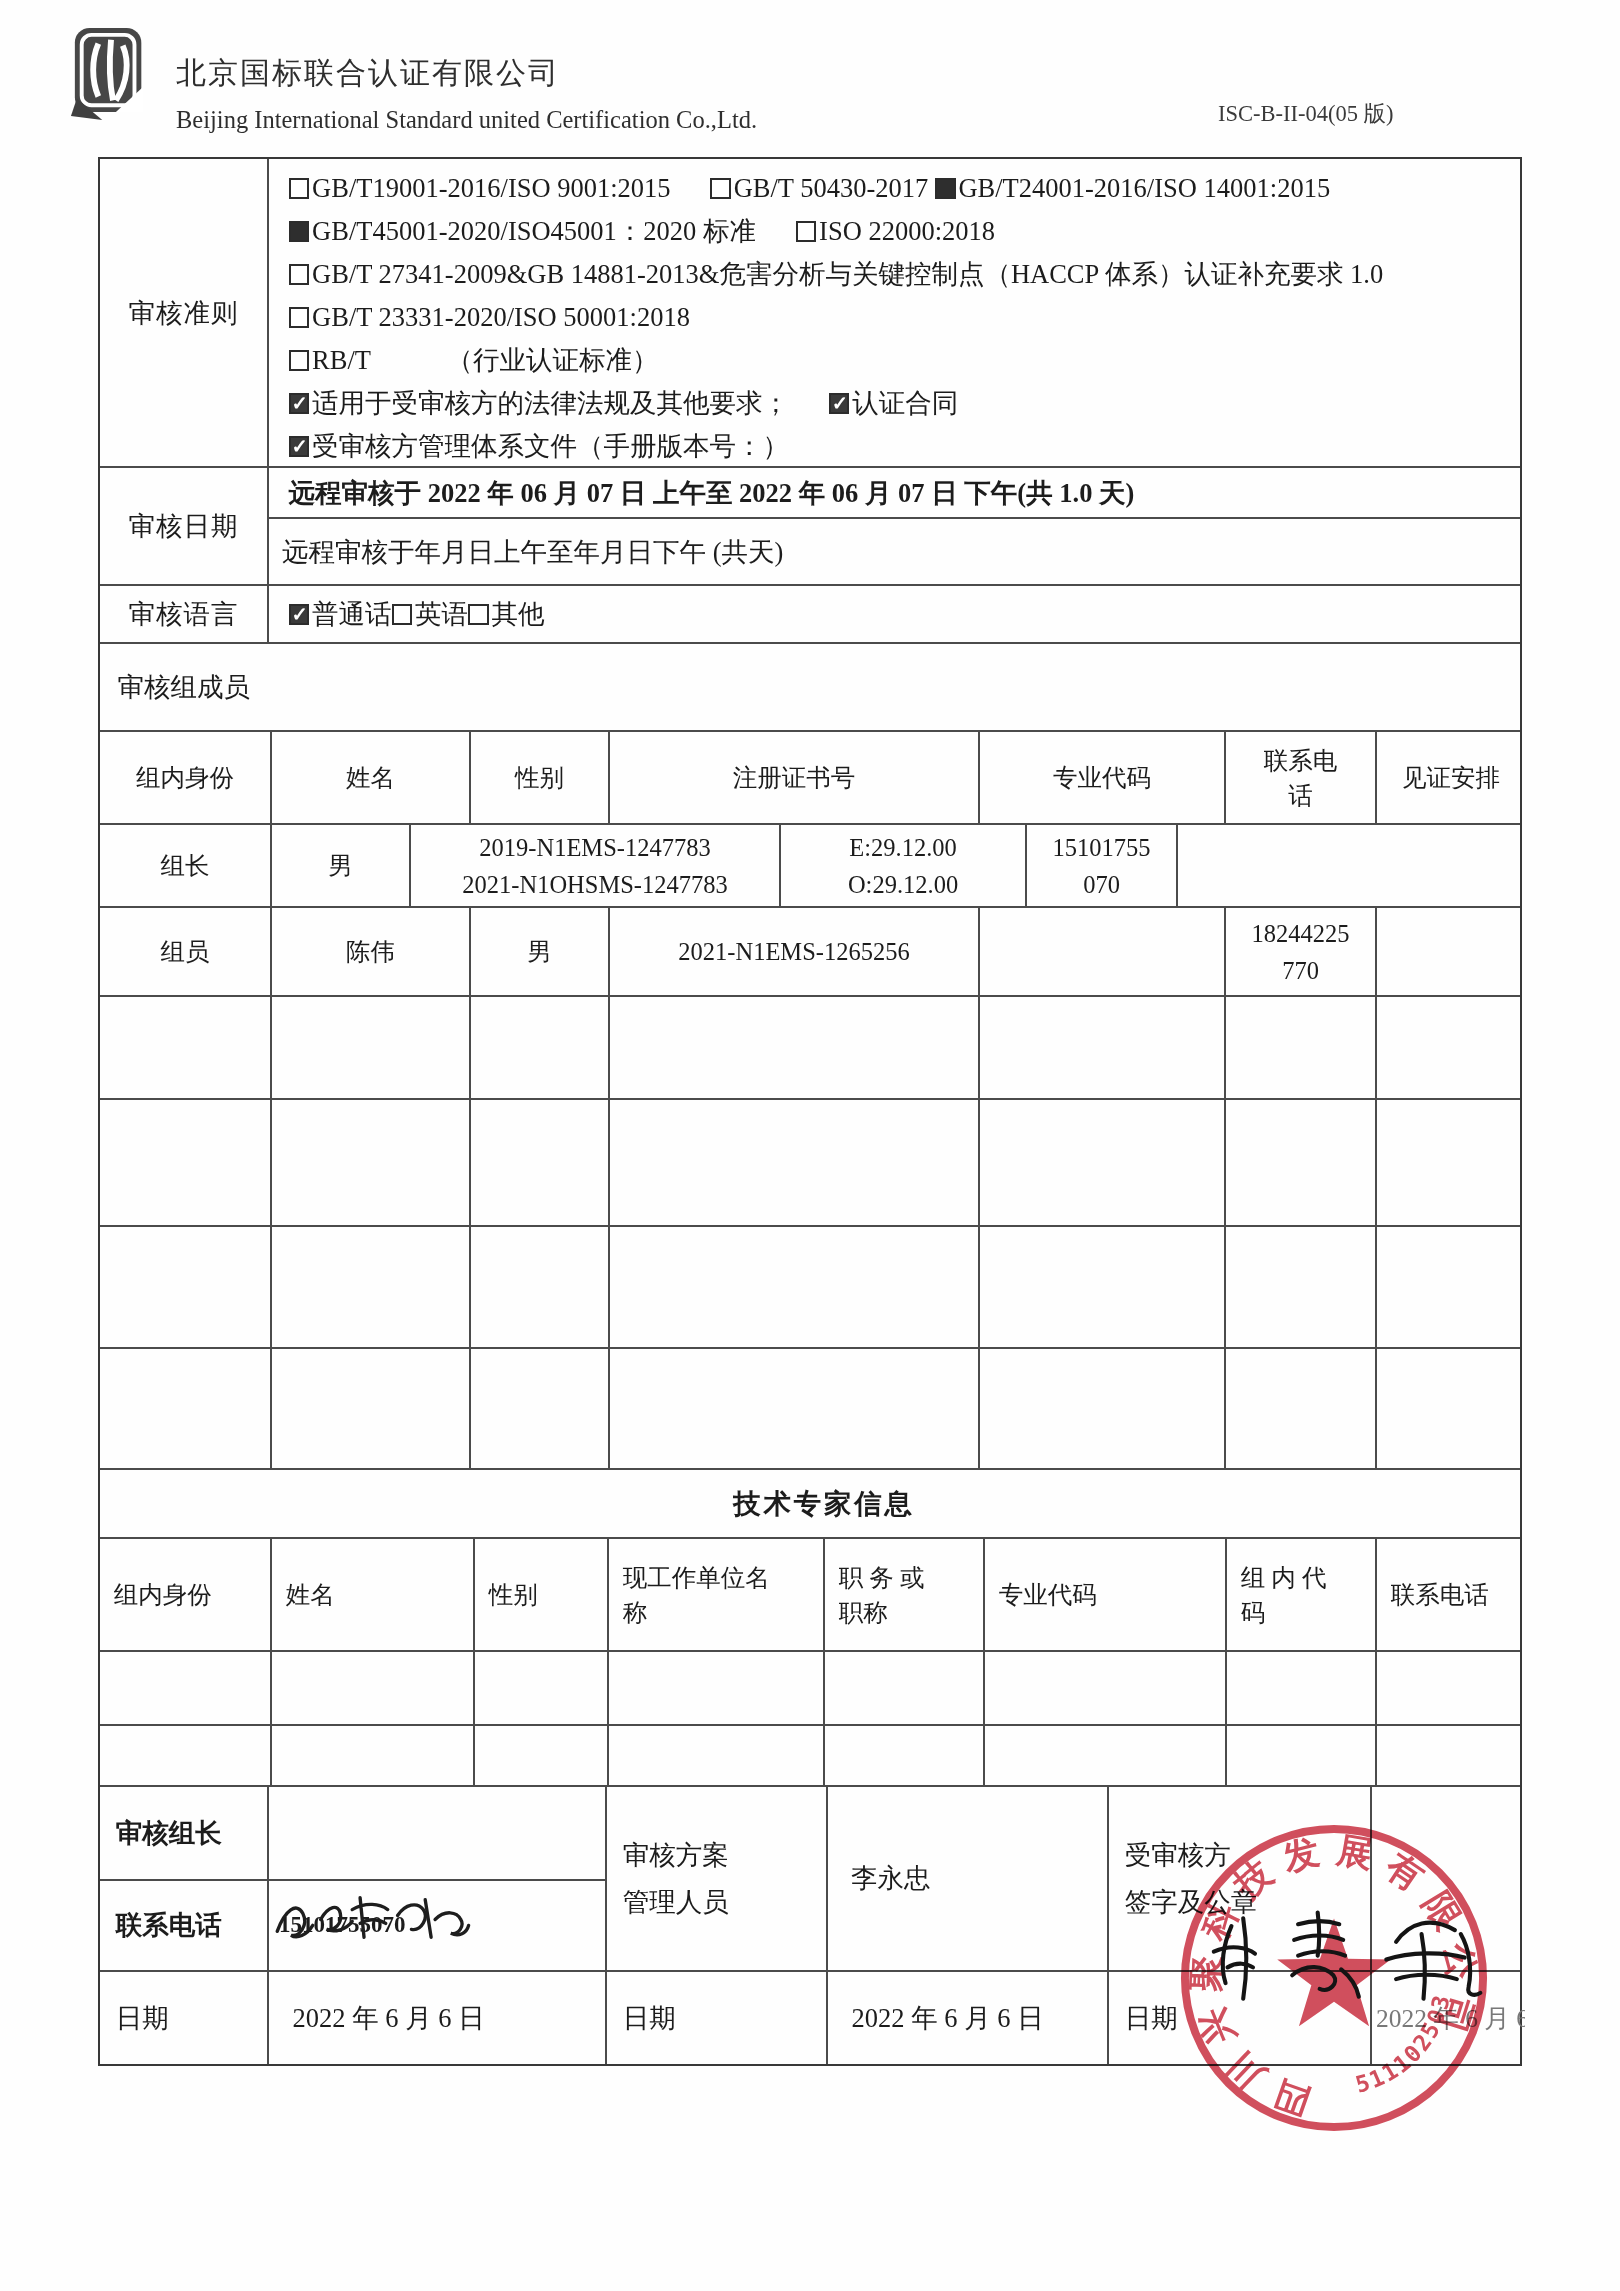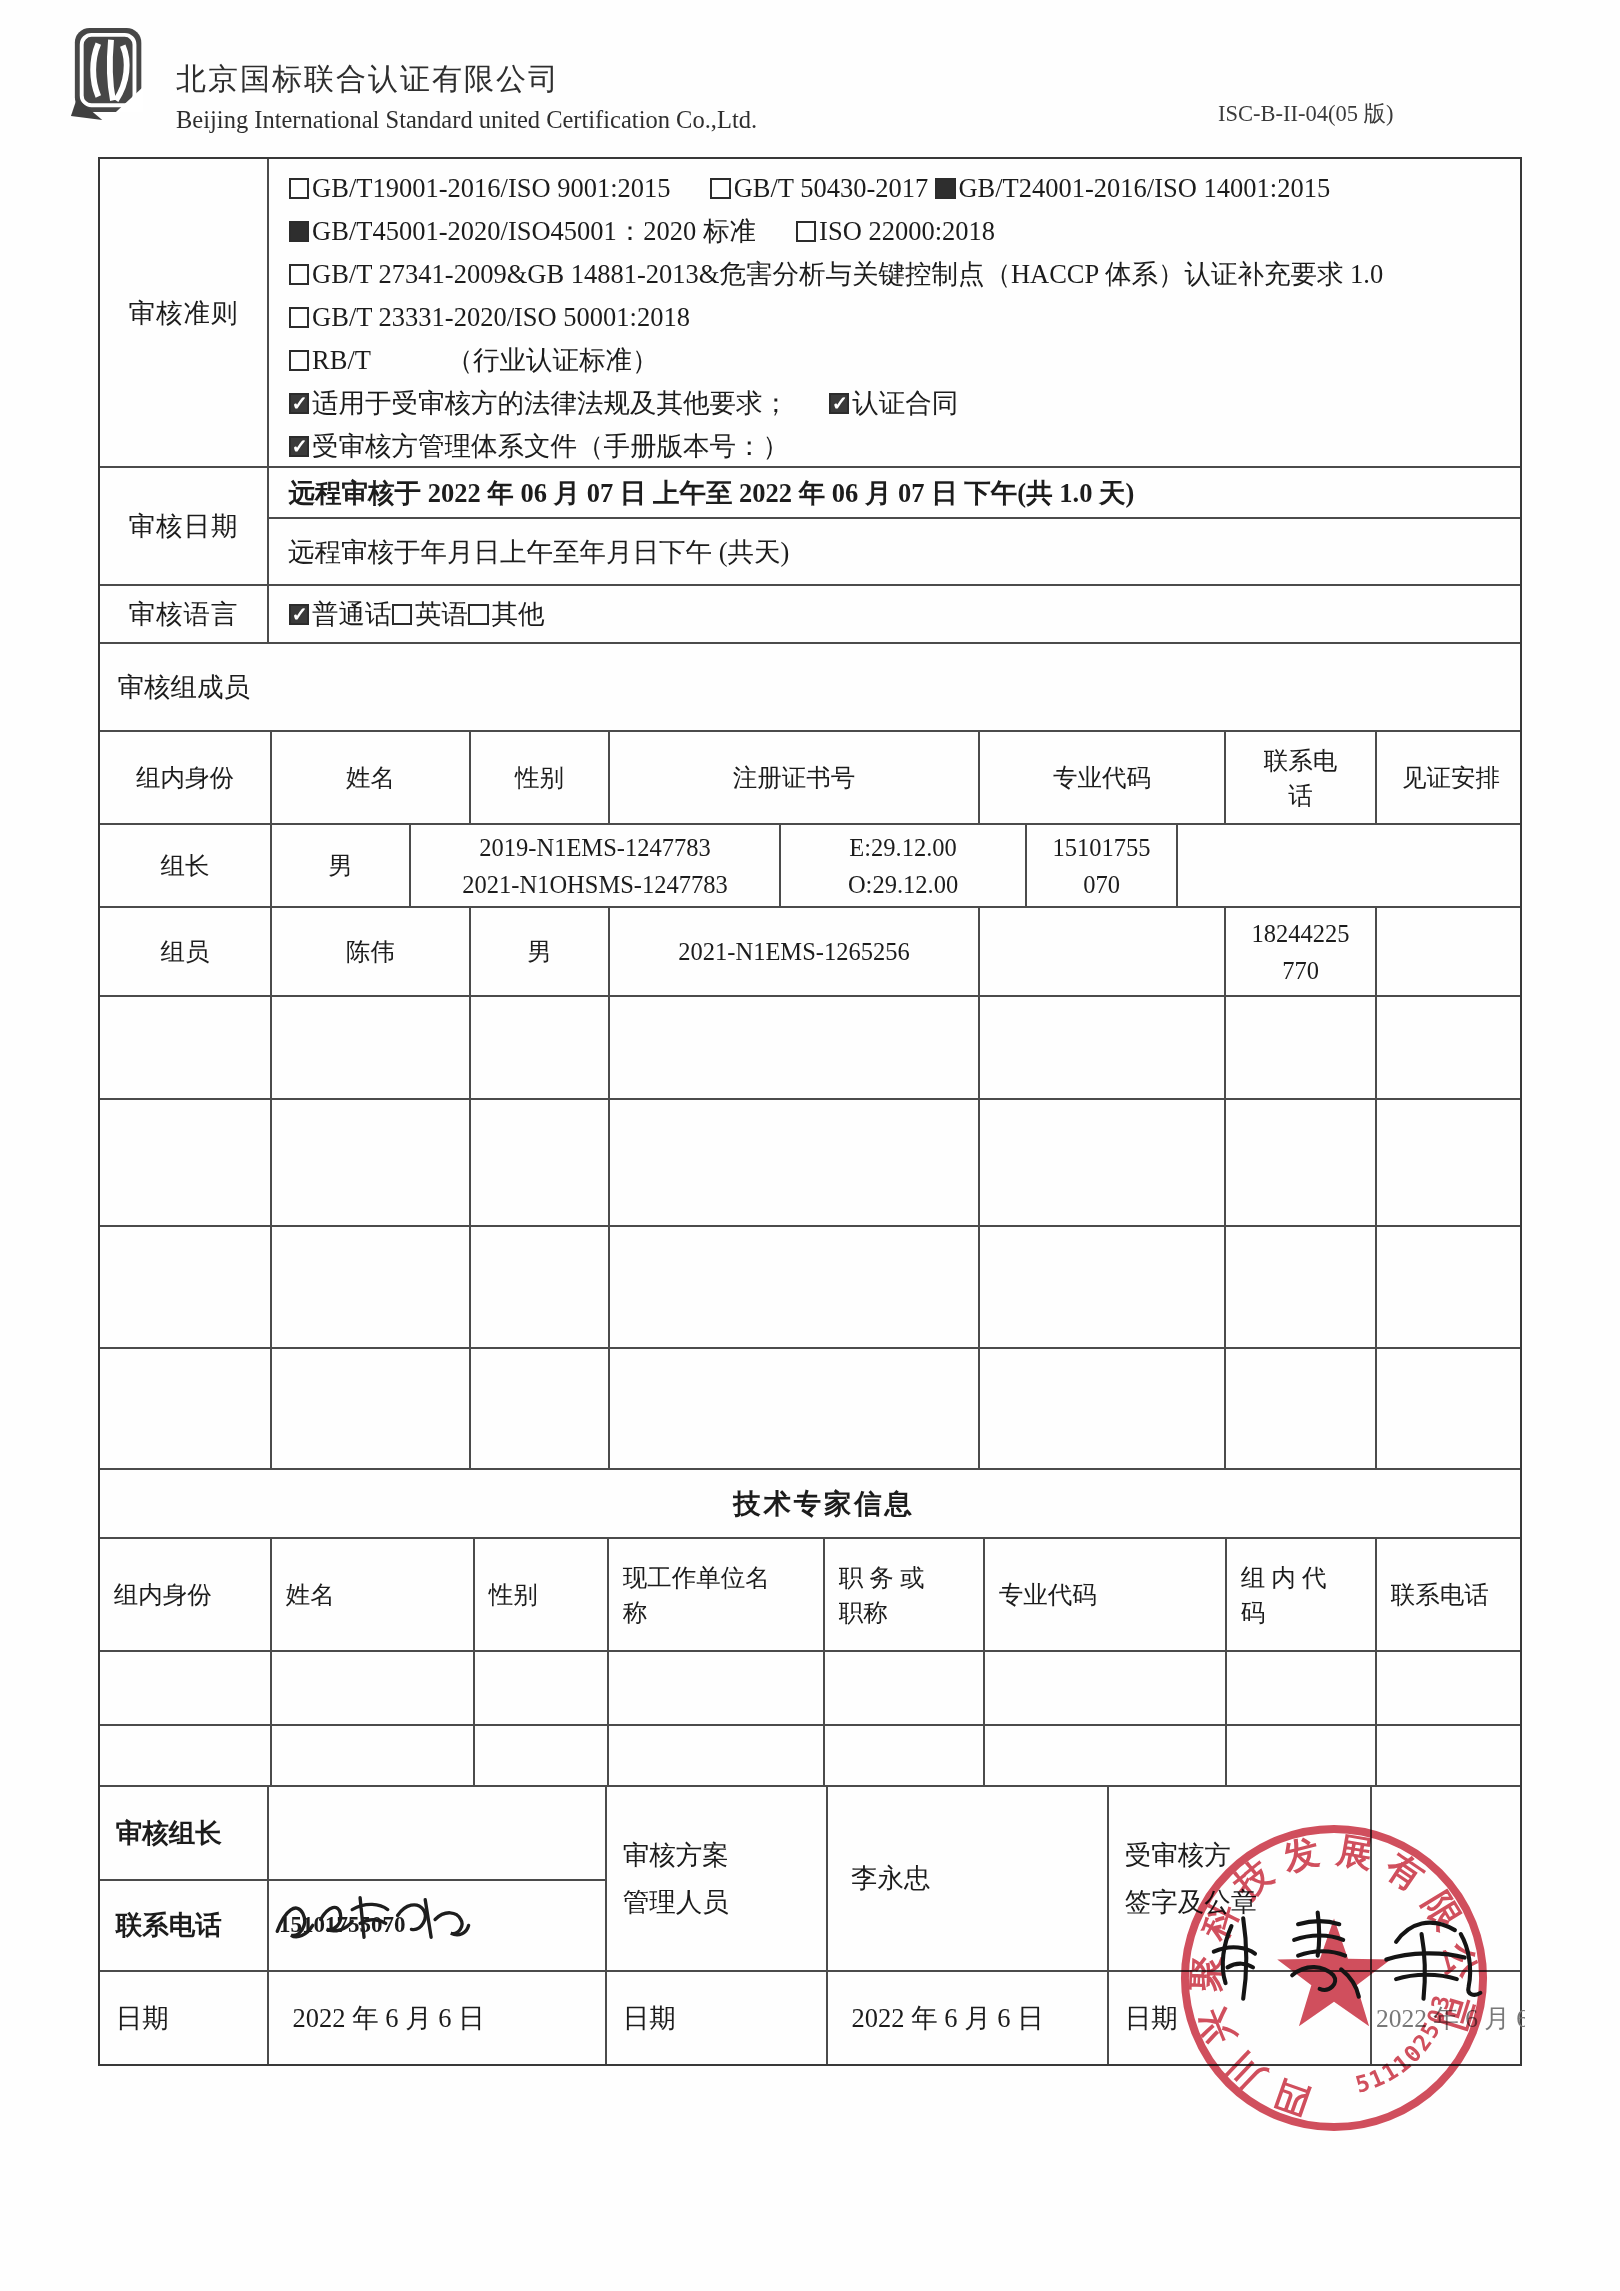--- a/index.html
+++ b/index.html
@@ -1,21 +1,21 @@
 <!DOCTYPE html>
 <html><head>
 <meta charset="utf-8">
 <style>
   html,body{margin:0;padding:0;background:#ffffff;}
   .page{position:relative;width:1620px;height:2292px;background:#fefefe;overflow:hidden;
         font-family:"Liberation Serif","DejaVu Serif",serif;color:#1c1c1c;}
 
   
   .hdr-logo{position:absolute;left:69px;top:25.5px;width:86px;height:94px;}
-  .hdr-cn{position:absolute;left:176px;top:59px;font-size:30px;letter-spacing:2px;color:#2e2e2e;
+  .hdr-cn{position:absolute;left:176px;top:53px;font-size:30px;letter-spacing:2px;color:#2e2e2e;
           font-family:"Liberation Sans","DejaVu Sans",sans-serif;text-align:center;}
   .hdr-en{position:absolute;left:176px;top:106px;font-size:24.5px;color:#2e2e2e;}
   .hdr-code{position:absolute;left:1218px;top:98px;font-size:22.5px;color:#3a3a3a;}
 
   
   .tbl{position:absolute;left:98px;top:157px;width:1424px;box-sizing:border-box;
        border:2.9px solid #383838;z-index:1;}
   .row{display:flex;border-top:2px solid #4b4b4b;box-sizing:border-box;}
   .row.first{border-top:none;}
   .cell{box-sizing:border-box;border-left:2px solid #4b4b4b;overflow:hidden;position:relative;}
@@ -35,21 +35,21 @@
       vertical-align:-2px;margin-right:2.9px;position:relative;background:#fff;}
   .cb.filled{background:#2e2e2e;}
   .cb.checked{background:#3a3a3a;}
   .cb.checked::after{content:"\2713";position:absolute;left:1px;top:-13.7px;color:#fff;
       font-size:19.6px;font-weight:bold;line-height:43px;}
 
   
   .date-col{flex:1;display:flex;flex-direction:column;}
   .date-sub1{height:49px;display:flex;align-items:center;padding-left:19.6px;
              font-weight:bold;font-size:26.5px;}
-  .date-sub2{height:67px;display:flex;align-items:center;padding-left:19px;
+  .date-sub2{height:67px;display:flex;align-items:center;padding-left:13px;
              border-top:2px solid #4b4b4b;box-sizing:border-box;font-size:26.5px;}
 
   .lang-body{flex:1;display:flex;align-items:center;padding-left:19.6px;font-size:26.5px;}
   .members-lbl{flex:1;display:flex;align-items:center;padding-left:17.6px;font-size:26.5px;}
 
   
   .th{font-size:24.5px;line-height:35px;}
   .td{font-size:24.5px;line-height:37px;}
   .expert-title{flex:1;display:flex;align-items:center;justify-content:center;
                 font-size:27.4px;font-weight:600;letter-spacing:2.9px;}

